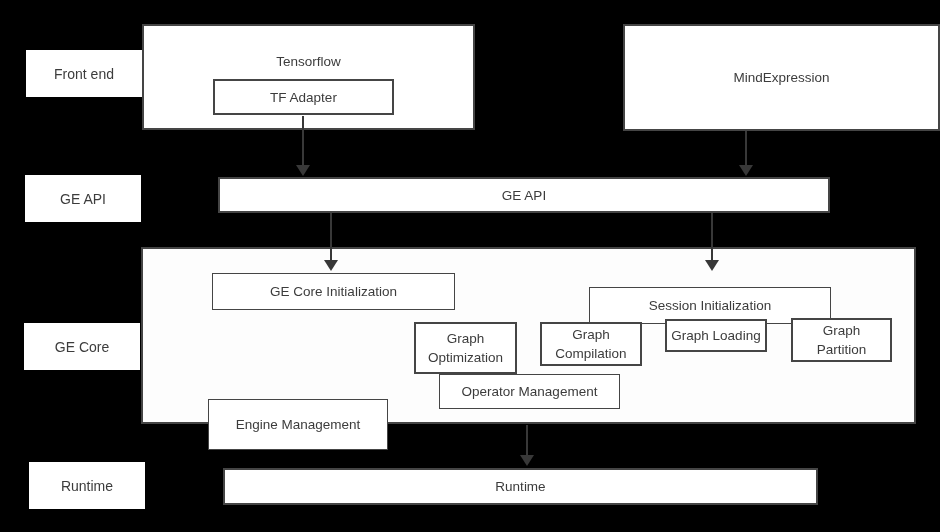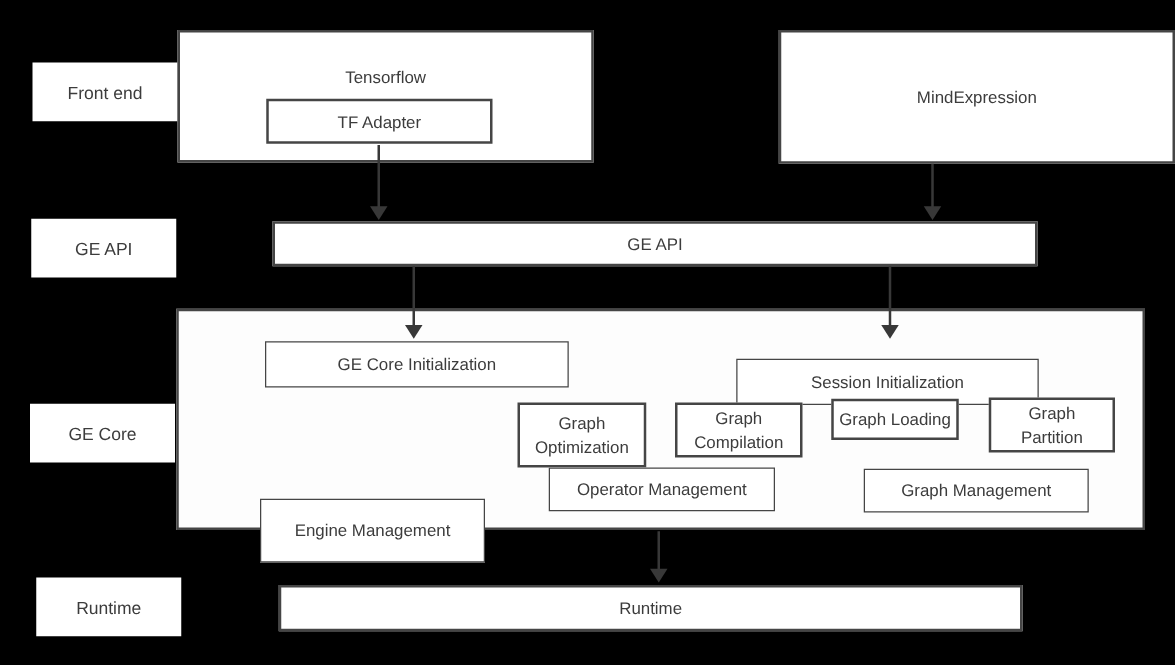--- a/index.html
+++ b/index.html
@@ -171,23 +171,20 @@
     <div class="module-box" id="box-graph-execution">
       <span>Graph Partition</span>
     </div>
 
     <div class="inner-box" id="box-engine-management">
       <span>Engine Management</span>
     </div>
     <div class="inner-box" id="box-operator-management">
       <span>Operator Management</span>
     </div>
-    <div class="inner-box" id="box-graph-management">
-      <span>Graph Management</span>
-    </div>
   </div>
 
   <div class="box center" id="bar-runtime">
     <span>Runtime</span>
   </div>
 
   <div class="arrow" id="arrow-tf-to-geapi">
     <div class="shaft"></div>
     <div class="head"></div>
   </div>

